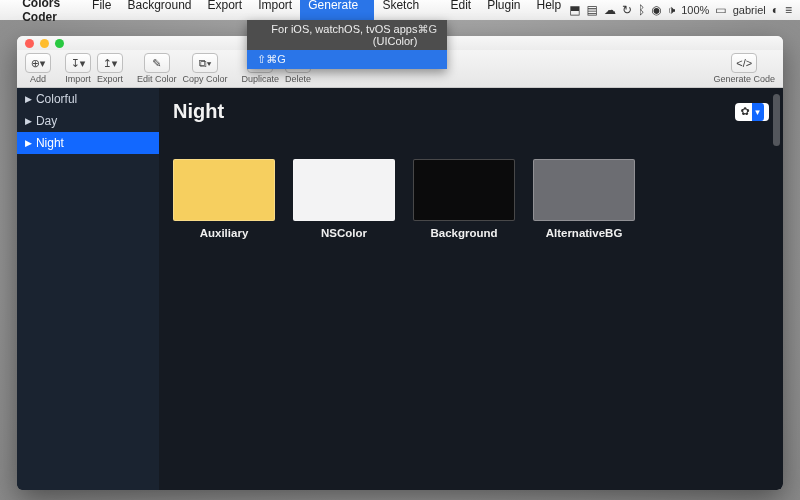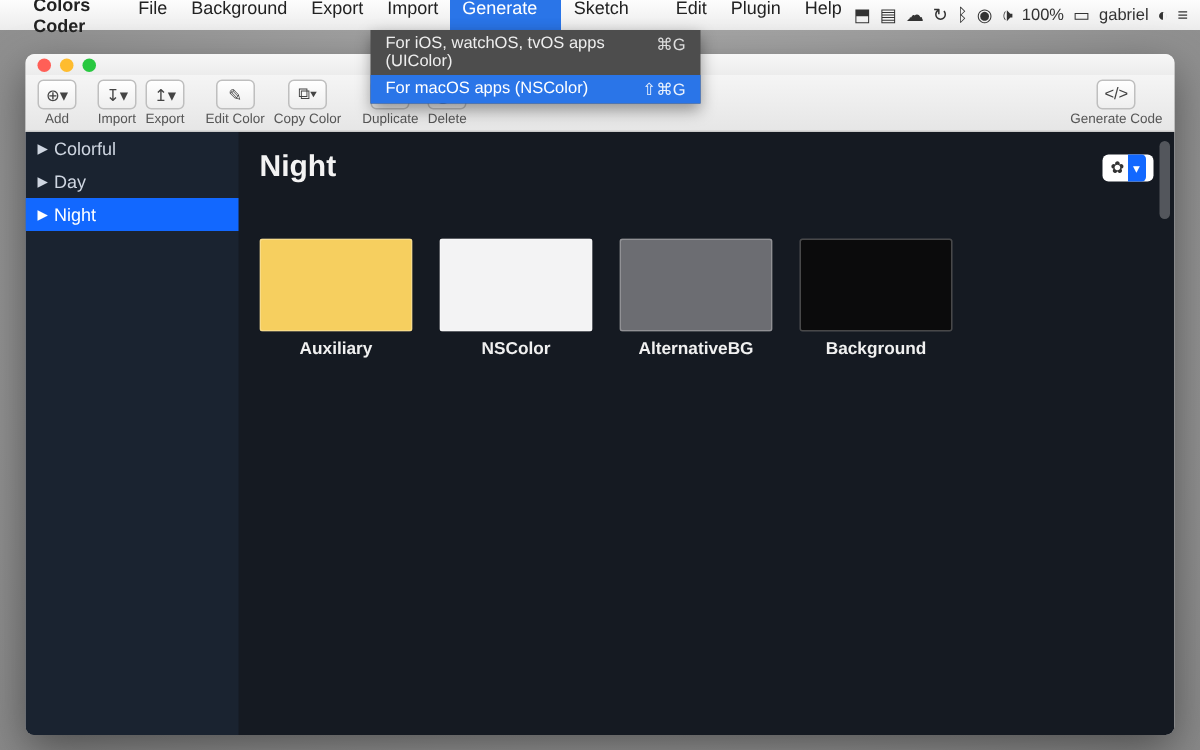--- a/index.html
+++ b/index.html
@@ -9,21 +9,21 @@
   .menubar { height: 20px; background: linear-gradient(#fdfdfd,#ececec); display: flex; align-items: center; font-size: 12px; color: #222; position: relative; }
   .menubar .apple { width: 20px; text-align: center; font-size: 13px; }
   .menubar .app-name { font-weight: 600; padding: 0 8px; }
   .menubar .mitem { padding: 0 8px; height: 31px; line-height: 20px; }
   .menubar .mitem.open { background: #2a75e8; color: #fff; }
   .menubar .spacer { flex: 1; }
   .menubar .status { display: flex; align-items: center; gap: 6px; padding-right: 8px; font-size: 11px; color: #333; }
   .menubar .status .ico { font-size: 12px; }
 
   
-  .dropdown { position: absolute; top: 20px; left: 247px; width: 220px; background: #4d4d4d; color: #eee; font-size: 11px; box-shadow: 0 4px 10px rgba(0,0,0,.4); z-index: 50; }
+  .dropdown { position: absolute; top: 20px; left: 247px; width: 200px; background: #4d4d4d; color: #eee; font-size: 11px; box-shadow: 0 4px 10px rgba(0,0,0,.4); z-index: 50; text-align: right; }
   .dropdown .drow { display: flex; justify-content: space-between; padding: 3px 10px; }
   .dropdown .drow.sel { background: #2a75e8; color: #fff; }
   .dropdown .sc { opacity: .9; }
 
   
   .window { position: absolute; top: 36px; left: 17px; width: 766px; height: 454px; background: #eee; border-radius: 6px; box-shadow: 0 10px 30px rgba(0,0,0,.45); overflow: hidden; display: flex; flex-direction: column; }
   .titlebar { height: 14px; background: linear-gradient(#f7f7f7,#ececec); display: flex; align-items: center; padding-left: 8px; gap: 6px; }
   .dot { width: 9px; height: 9px; border-radius: 50%; }
   .dot.r{background:#ff5f57}.dot.y{background:#febc2e}.dot.g{background:#28c840}
 
@@ -80,21 +80,20 @@
     <span class="ico">≡</span>
   </div>
 </div>
 
 <div class="dropdown" id="dropdown">
     <div class="drow">
       <span>For iOS, watchOS, tvOS apps (UIColor)</span>
       <span class="sc">⌘G</span>
     </div>
     <div class="drow sel">
-      <span>For macOS apps (NSColor)</span>
       <span class="sc">⇧⌘G</span>
     </div>
   </div>
 
 <div class="window">
   <div class="titlebar">
     <div class="dot r"></div>
     <div class="dot y"></div>
     <div class="dot g"></div>
   </div>
@@ -185,26 +184,26 @@
       <div class="swatches" id="swatches">
           <div class="sw">
             <div class="chip" style="background: rgb(246, 207, 95);"></div>
             <div class="swlbl">Auxiliary</div>
           </div>
           <div class="sw">
             <div class="chip" style="background: rgb(243, 243, 244);"></div>
             <div class="swlbl">NSColor</div>
           </div>
           <div class="sw">
+            <div class="chip" style="background: rgb(11, 11, 12);"></div>
+            <div class="swlbl">Background</div>
+          </div>
+          <div class="sw">
             <div class="chip" style="background: rgb(108, 109, 114);"></div>
             <div class="swlbl">AlternativeBG</div>
           </div>
-          <div class="sw">
-            <div class="chip" style="background: rgb(11, 11, 12);"></div>
-            <div class="swlbl">Background</div>
-          </div>
         </div>
       <div class="scrollbar">
         <div class="sthumb"></div>
       </div>
     </div>
   </div>
 </div>
 
 </body></html>

